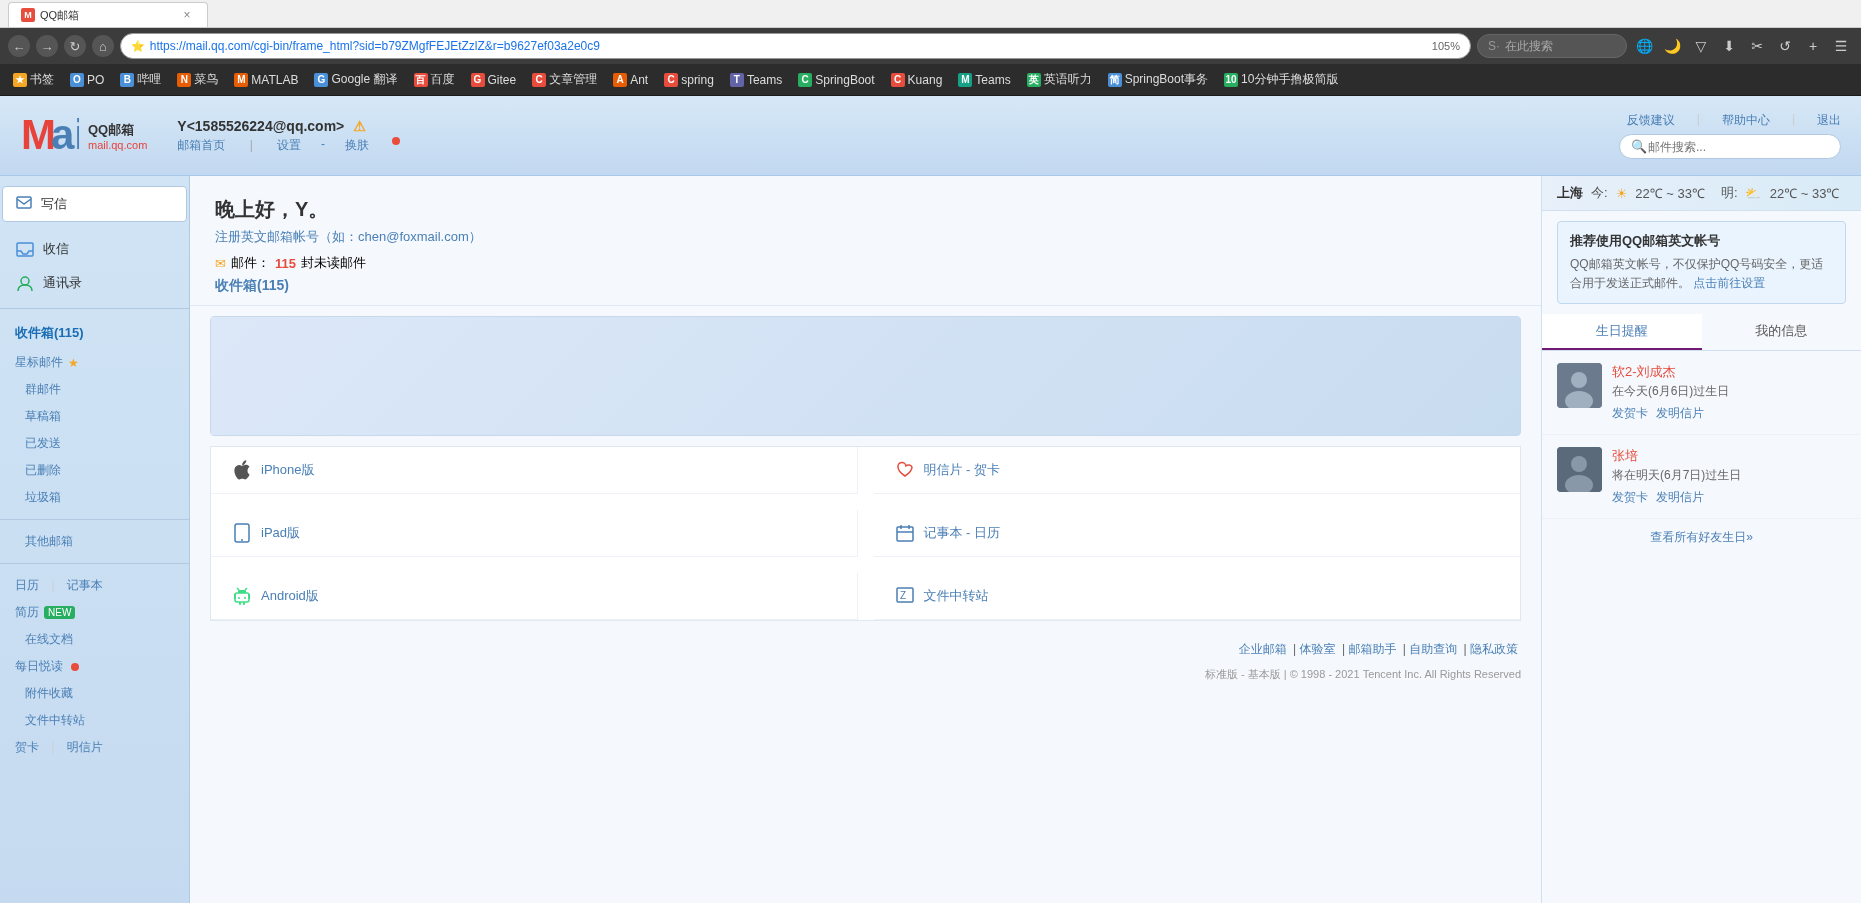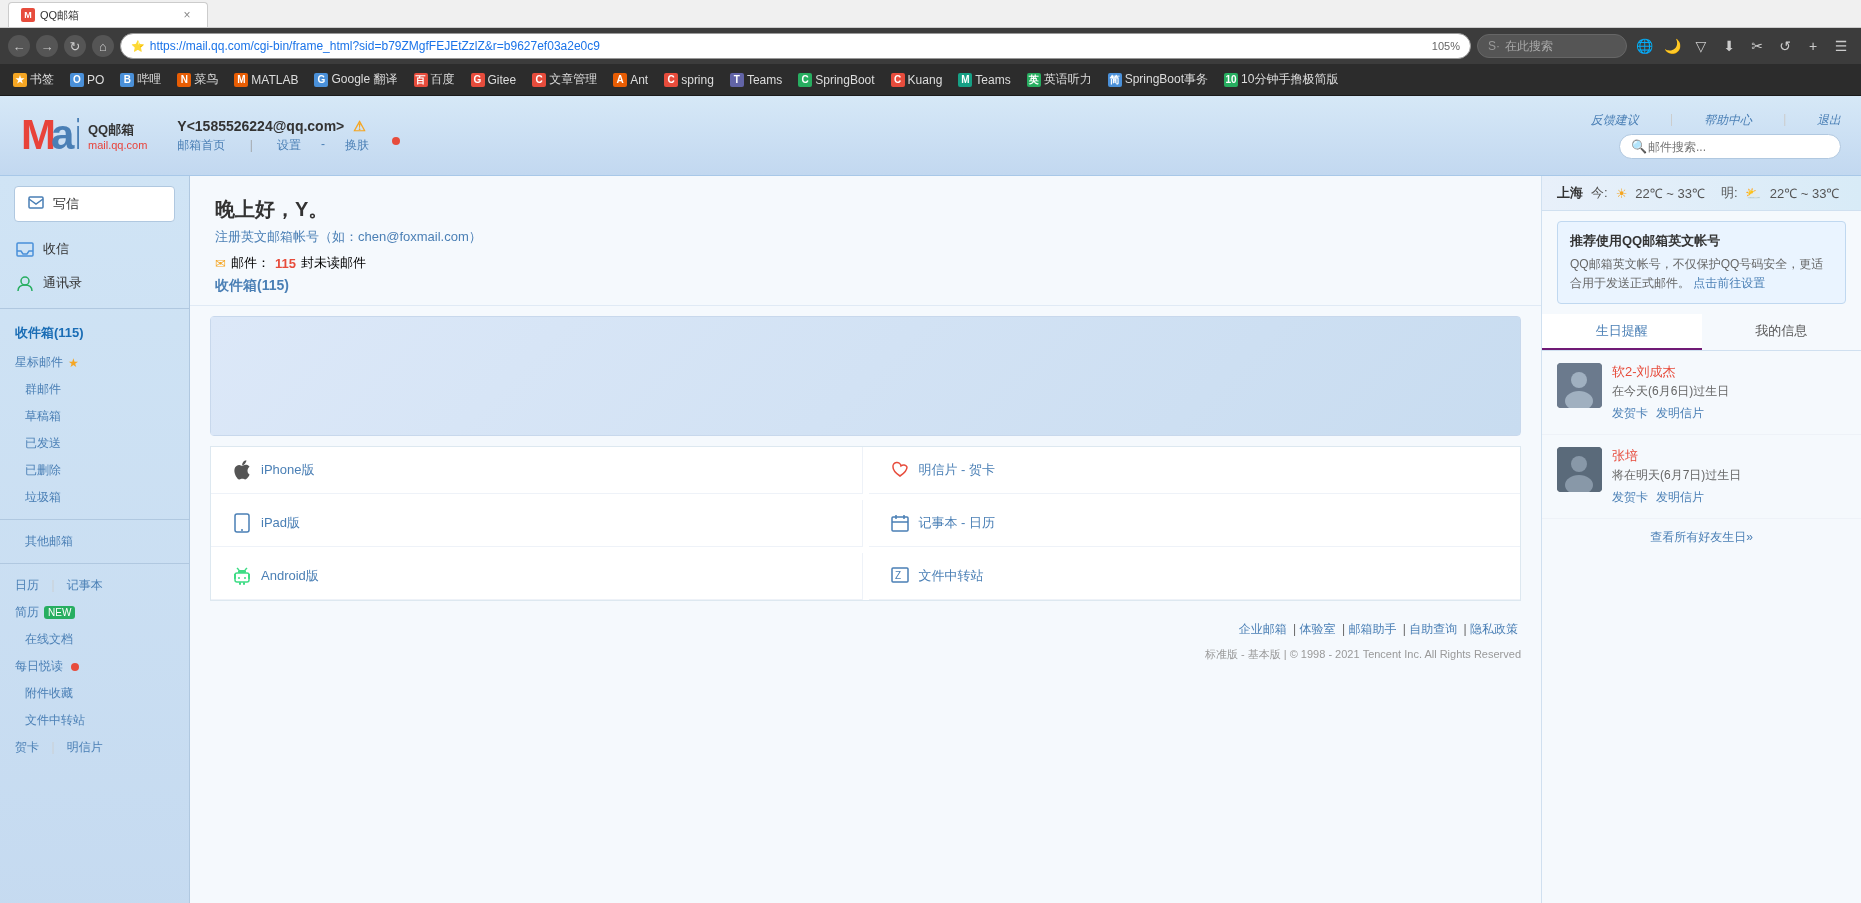--- a/index.html
+++ b/index.html
@@ -33,32 +33,32 @@
     
     .mail-header { background: linear-gradient(to bottom, #d6e8f7, #c2d8f0); height: 80px; display: flex; align-items: center; padding: 0 20px; border-bottom: 1px solid #a8c8e8; position: relative; }
     .mail-logo { display: flex; align-items: center; gap: 8px; }
     .header-user-info { margin-left: 30px; }
     .user-email { font-size: 14px; color: #333; font-weight: bold; }
     .user-email .warning-icon { color: #f5a623; margin-left: 5px; }
     .user-nav { display: flex; gap: 20px; font-size: 12px; color: #4a7fb5; margin-top: 3px; }
     .user-nav a { color: #4a7fb5; text-decoration: none; cursor: pointer; }
     .user-nav .sep { color: #999; }
     .header-right { margin-left: auto; display: flex; flex-direction: column; align-items: flex-end; gap: 5px; }
-    .header-links { display: flex; gap: 28px; font-size: 12px; color: #666; font-style: italic; }
+    .header-links { display: flex; gap: 19px; font-size: 12px; color: #666; }
     .header-links a { color: #4a7fb5; text-decoration: none; cursor: pointer; }
     .search-box { display: flex; align-items: center; background: #fff; border: 1px solid #b0c8e0; border-radius: 15px; padding: 4px 12px; min-width: 220px; }
     .search-box input { border: none; outline: none; font-size: 12px; color: #999; width: 180px; background: transparent; }
     .search-box .search-icon { color: #666; font-size: 13px; }
 
     
     .content-area { display: flex; flex: 1; min-height: calc(903px - 36px - 32px - 80px); }
 
     
     .sidebar { width: 190px; background: linear-gradient(to bottom, #d0e4f5, #c5daf0); border-right: 1px solid #b0c8e0; padding: 10px 0; flex-shrink: 0; }
-    .sidebar-compose { margin: 0 14px 10px; }
+    .sidebar-compose { margin: 0 2px 10px; }
     .compose-btn { display: flex; align-items: center; gap: 8px; padding: 8px 12px; background: #fff; border: 1px solid #b0c8e0; border-radius: 4px; cursor: pointer; font-size: 13px; color: #333; width: 100%; }
     .sidebar-nav-item { display: flex; align-items: center; gap: 8px; padding: 7px 15px; cursor: pointer; font-size: 13px; color: #333; }
     .sidebar-nav-icon { width: 20px; height: 20px; display: flex; align-items: center; justify-content: center; }
     .sidebar-divider { height: 1px; background: #b0c8e0; margin: 8px 0; }
     .sidebar-link { padding: 5px 15px 5px 25px; font-size: 12px; color: #4a7fb5; cursor: pointer; display: block; }
     .sidebar-link-inline { display: flex; align-items: center; gap: 5px; padding: 5px 15px; font-size: 12px; color: #4a7fb5; cursor: pointer; }
     .star-icon { color: #f5a623; }
     .new-badge { background: #27ae60; color: #fff; font-size: 10px; padding: 1px 4px; border-radius: 3px; }
     .red-dot { width: 8px; height: 8px; background: #e74c3c; border-radius: 50%; display: inline-block; margin-left: 3px; }
 
@@ -72,21 +72,21 @@
     .register-link a { color: #4a7fb5; text-decoration: none; }
     .mail-count-row { display: flex; align-items: center; gap: 5px; margin-bottom: 5px; }
     .mail-icon { color: #f5a623; }
     .mail-count-link { color: #e74c3c; font-weight: bold; text-decoration: none; cursor: pointer; }
     .inbox-link { font-size: 14px; color: #4a7fb5; cursor: pointer; display: block; margin-top: 3px; text-decoration: none; font-weight: bold; }
 
     
     .banner-area { margin: 10px 20px; background: #e8f0fa; border: 1px solid #c8d8ec; border-radius: 4px; height: 120px; }
 
     
-    .app-links { margin: 10px 20px; display: grid; grid-template-columns: 1fr 1fr; gap: 6px; border: 1px solid #dde8f0; background: #fff; }
+    .app-links { margin: 10px 20px; display: grid; grid-template-columns: 1fr 1fr; gap: 16px; border: 1px solid #dde8f0; background: #fff; }
     .app-link-item { display: flex; align-items: center; gap: 8px; padding: 12px 20px; border-bottom: 1px solid #eef2f8; border-right: 1px solid #eef2f8; cursor: pointer; font-size: 13px; color: #4a7fb5; }
     .app-link-item:nth-child(2n) { border-right: none; }
     .app-link-icon { width: 22px; height: 22px; display: flex; align-items: center; justify-content: center; }
 
     
     .footer-links { padding: 10px 20px; font-size: 12px; color: #666; text-align: right; }
     .footer-links a { color: #4a7fb5; text-decoration: none; margin-right: 3px; }
     .footer-copyright { margin-top: 9px; color: #999; font-size: 11px; }
 
     

